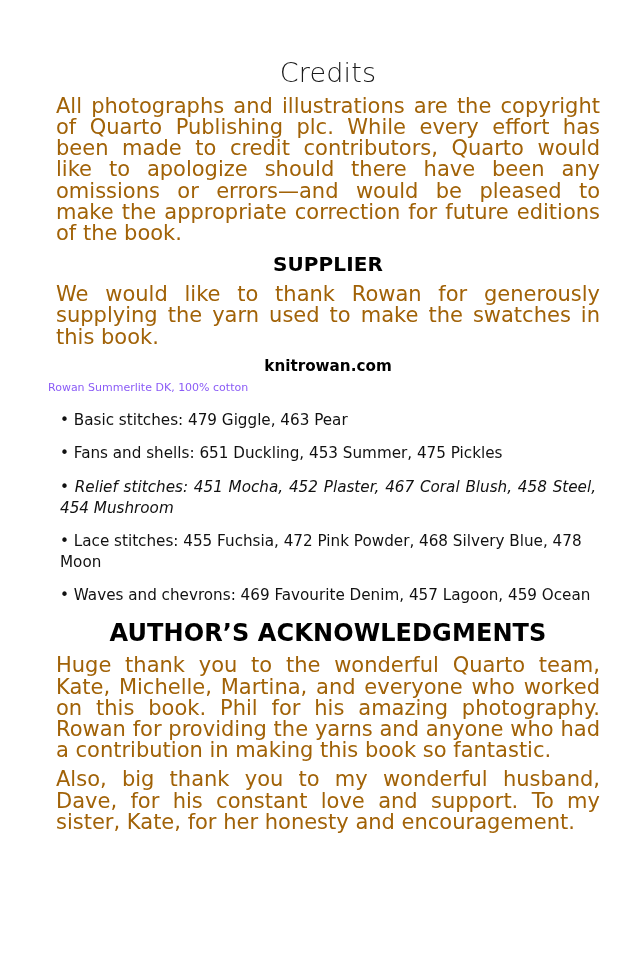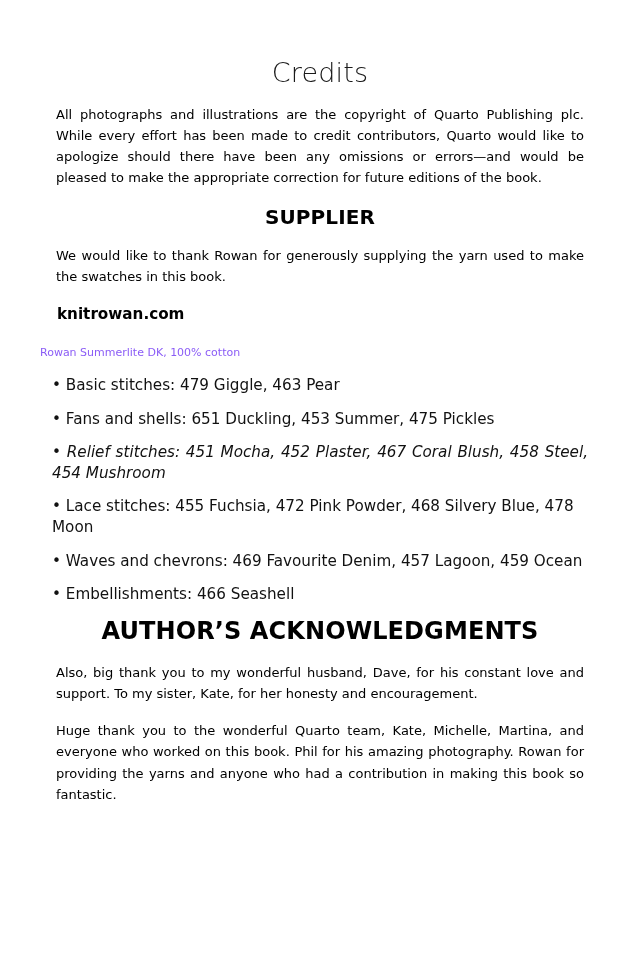--- a/index.html
+++ b/index.html
@@ -10,42 +10,42 @@
   body {
     width: 640px;
     height: 960px;
     position: relative;
     font-family: "DejaVu Sans", "Liberation Sans", sans-serif;
     color: #000000;
     overflow: hidden;
   }
   .page {
     position: absolute;
-    left: 40px;
+    left: 48px;
     top: 0;
     width: 560px;
   }
 
   .page-title {
     font-size: 27px;
     font-weight: 300;
     text-align: center;
     letter-spacing: 0.2px;
     color: #1a1a1a;
     margin: 58px 0 6px 0;
     line-height: 1.1;
   }
 
   p.body-text {
-    font-size: 13px;
+    font-size: 21px;
     line-height: 21.2px;
     text-align: justify;
     text-justify: inter-word;
-    margin: 16px;
-    color: #000000;
+    margin: 8px;
+    color: #a16207;
     -webkit-hyphens: none;
     hyphens: none;
   }
   p.body-text.last-left {
     text-align: justify;
   }
 
   .section-heading {
     font-size: 20px;
     font-weight: bold;
@@ -58,22 +58,23 @@
   .section-heading.big {
     font-size: 24px;
     margin: 4px 0 1px 0;
     letter-spacing: 0.1px;
   }
 
   .strong-line {
     font-size: 15.2px;
     line-height: 21.2px;
     font-weight: bold;
-    margin: 17px;
+    margin: 0;
     color: #000;
+    text-align: center;
   }
 
   .plain-line {
     font-size: 11px;
     line-height: 21.2px;
     margin: 0;
     color: #8b5cf6;
   }
 
   ul.yarn-list {
@@ -111,22 +112,21 @@
   <div class="strong-line">knitrowan.com</div>
 
   <div class="plain-line">Rowan Summerlite DK, 100% cotton</div>
 
   <ul class="yarn-list">
     <li>• Basic stitches: 479 Giggle, 463 Pear</li>
     <li>• Fans and shells: 651 Duckling, 453 Summer, 475 Pickles</li>
     <li class="justified">• Relief stitches: 451 Mocha, 452 Plaster, 467 Coral Blush, 458 Steel, 454 Mushroom</li>
     <li>• Lace stitches: 455 Fuchsia, 472 Pink Powder, 468 Silvery Blue, 478 Moon</li>
     <li>• Waves and chevrons: 469 Favourite Denim, 457 Lagoon, 459 Ocean</li>
-    <li>• Embellishments: 466 Seashell</li>
   </ul>
 
   <h2 class="section-heading big">AUTHOR’S ACKNOWLEDGMENTS</h2>
 
+  <p class="body-text">Huge thank you to the wonderful Quarto team, Kate, Michelle, Martina, and everyone who worked on this book. Phil for his amazing photography. Rowan for providing the yarns and anyone who had a contribution in making this book so fantastic.</p>
+
   <p class="body-text last-left">Also, big thank you to my wonderful husband, Dave, for his constant love and support. To my sister, Kate, for her honesty and encouragement.</p>
-
-  <p class="body-text">Huge thank you to the wonderful Quarto team, Kate, Michelle, Martina, and everyone who worked on this book. Phil for his amazing photography. Rowan for providing the yarns and anyone who had a contribution in making this book so fantastic.</p>
 
 </div>
 
 </body></html>

